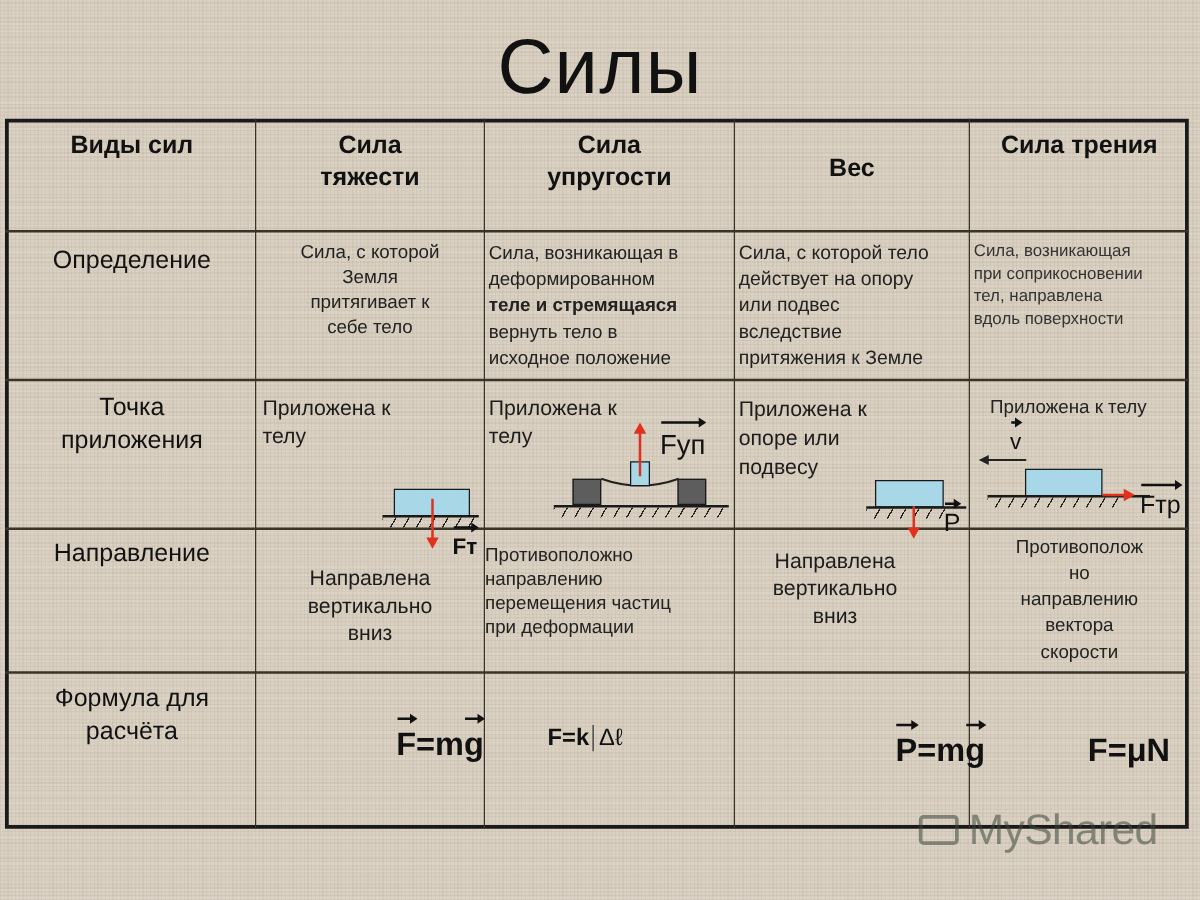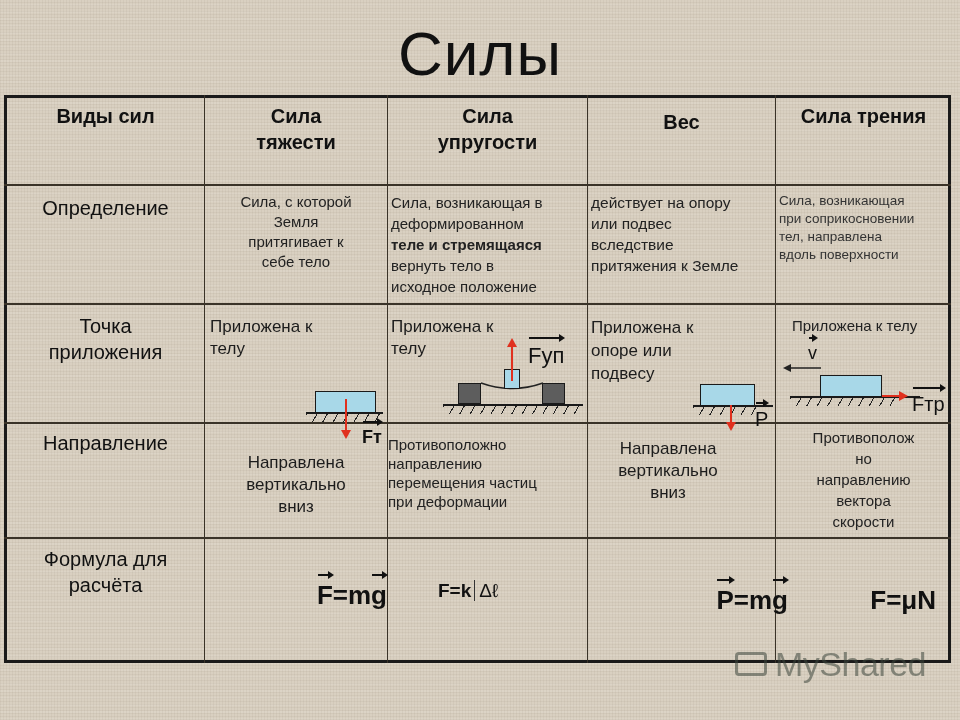--- a/index.html
+++ b/index.html
@@ -89,21 +89,21 @@
   <div>Виды сил</div>
 </div>
 <div class="cell hdr" style="left:205px;top:103px;width:182px;">
   <div>Сила</div>
   <div>тяжести</div>
 </div>
 <div class="cell hdr" style="left:388px;top:103px;width:199px;">
   <div>Сила</div>
   <div>упругости</div>
 </div>
-<div class="cell hdr" style="left:588px;top:109px;width:187px;">
+<div class="cell hdr" style="left:588px;top:122px;width:187px;">
   <div>Вес</div>
 </div>
 <div class="cell hdr" style="left:776px;top:103px;width:175px;">
   <div>Сила трения</div>
 </div>
 
 <div class="cell rowhdr" style="left:7px;top:195px;width:197px;">Определение</div>
 <div class="cell txt txt-c" style="left:205px;top:192px;width:182px;line-height:20px;">
   <div>Сила, с которой</div>
   <div>Земля</div>
@@ -111,20 +111,21 @@
   <div>себе тело</div>
 </div>
 <div class="cell txt" style="left:391px;top:192px;width:196px;font-size:15px;line-height:21px;">
   <div>Сила, возникающая в</div>
   <div>деформированном</div>
   <div style="font-weight:bold">теле и стремящаяся</div>
   <div>вернуть тело в</div>
   <div>исходное положение</div>
 </div>
 <div class="cell txt" style="left:591px;top:192px;width:184px;font-size:15.5px;line-height:21px;">
+  <div>Сила, с которой тело</div>
   <div>действует на опору</div>
   <div>или подвес</div>
   <div>вследствие</div>
   <div>притяжения к Земле</div>
 </div>
 <div class="cell txt" style="left:779px;top:192px;width:172px;font-size:13.5px;line-height:18px;color:#333;">
   <div>Сила, возникающая</div>
   <div>при соприкосновении</div>
   <div>тел, направлена</div>
   <div>вдоль поверхности</div>

